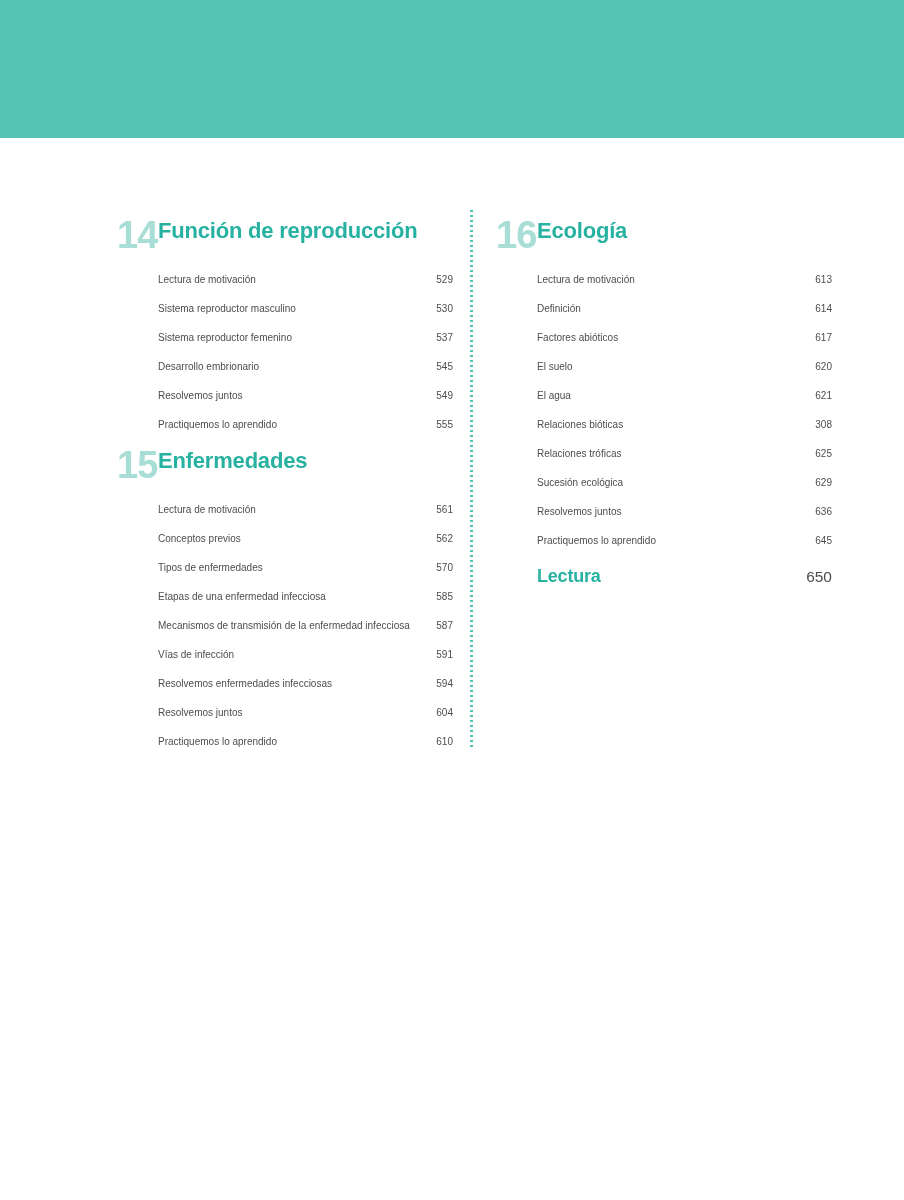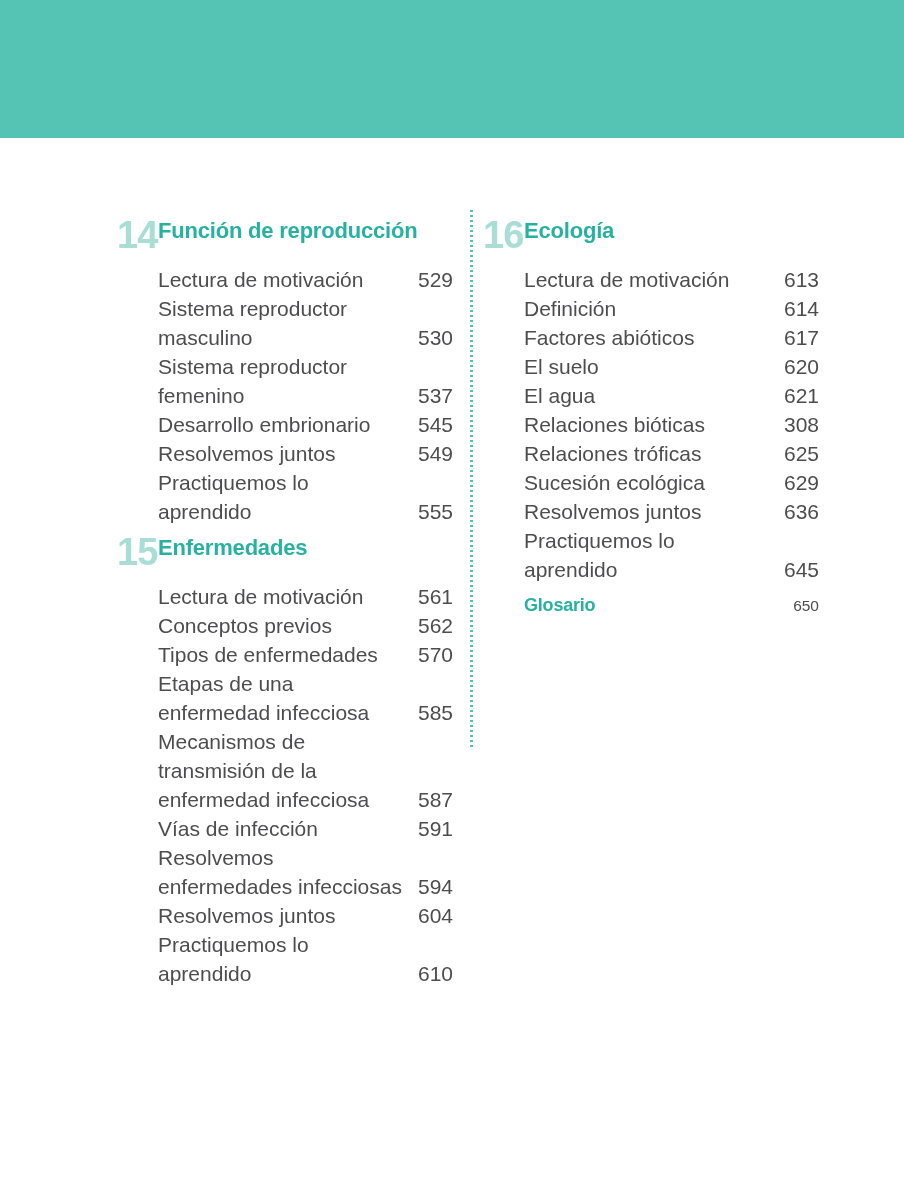--- a/index.html
+++ b/index.html
@@ -26,21 +26,21 @@
       #4cc3b3 0px, #4cc3b3 2px,
       transparent 2px, transparent 5px
     );
   }
   .col {
     position: absolute;
     top: 218px;
     width: 336px;
   }
   .col-left  { left: 117px; }
-  .col-right { left: 483px; }
+  .col-right { left: 496px; }
 
   .chapter + .chapter { margin-top: 9px; }
 
   .chapter-header {
     display: flex;
     align-items: flex-start;
     margin-bottom: 13px;
   }
   .chapter-number {
     flex: none;
@@ -60,21 +60,21 @@
     letter-spacing: -0.2px;
     color: #27b1a0;
   }
   .entries {
     list-style: none;
     margin: 0;
     padding: 0 0 0 41px;
   }
   .entry {
     display: flex;
-    font-size: 21px;
+    font-size: 10px;
     line-height: 29px;
     color: #4d4d4f;
   }
   .entry-label { flex: 1; padding-right: 12px; }
   .entry-page  { align-self: flex-end; text-align: center; }
 
   .sections { margin: 10px 0 0 41px; }
   .section-row {
     display: flex;
     align-items: baseline;
@@ -229,20 +229,20 @@
         </li>
         <li class="entry">
           <span class="entry-label">Practiquemos lo aprendido</span>
           <span class="entry-page">645</span>
         </li>
       </ul>
     </section>
 
     <div class="sections">
       <div class="section-row">
-        <span class="section-title">Glosario</span>
+        <span class="section-title">Lectura</span>
         <span class="section-page">650</span>
       </div>
     </div>
 
   </div>
 
 </div>
 
 </body></html>

